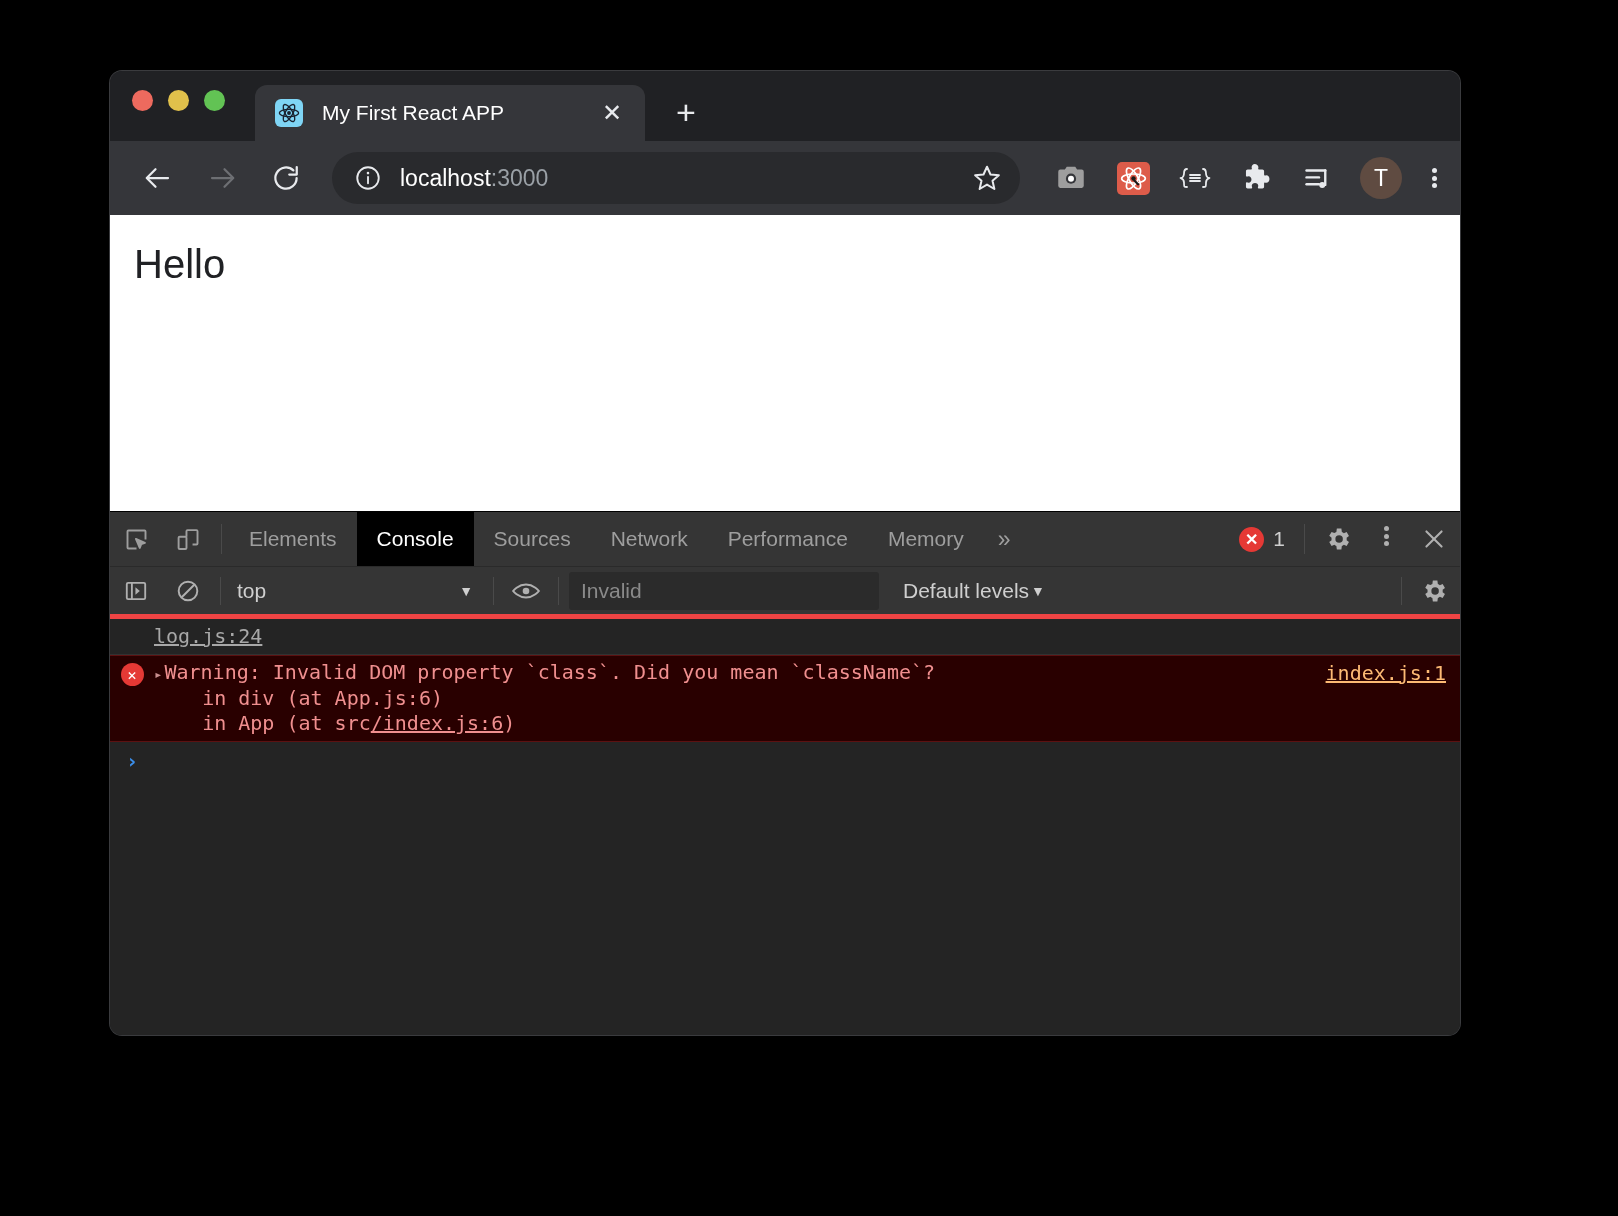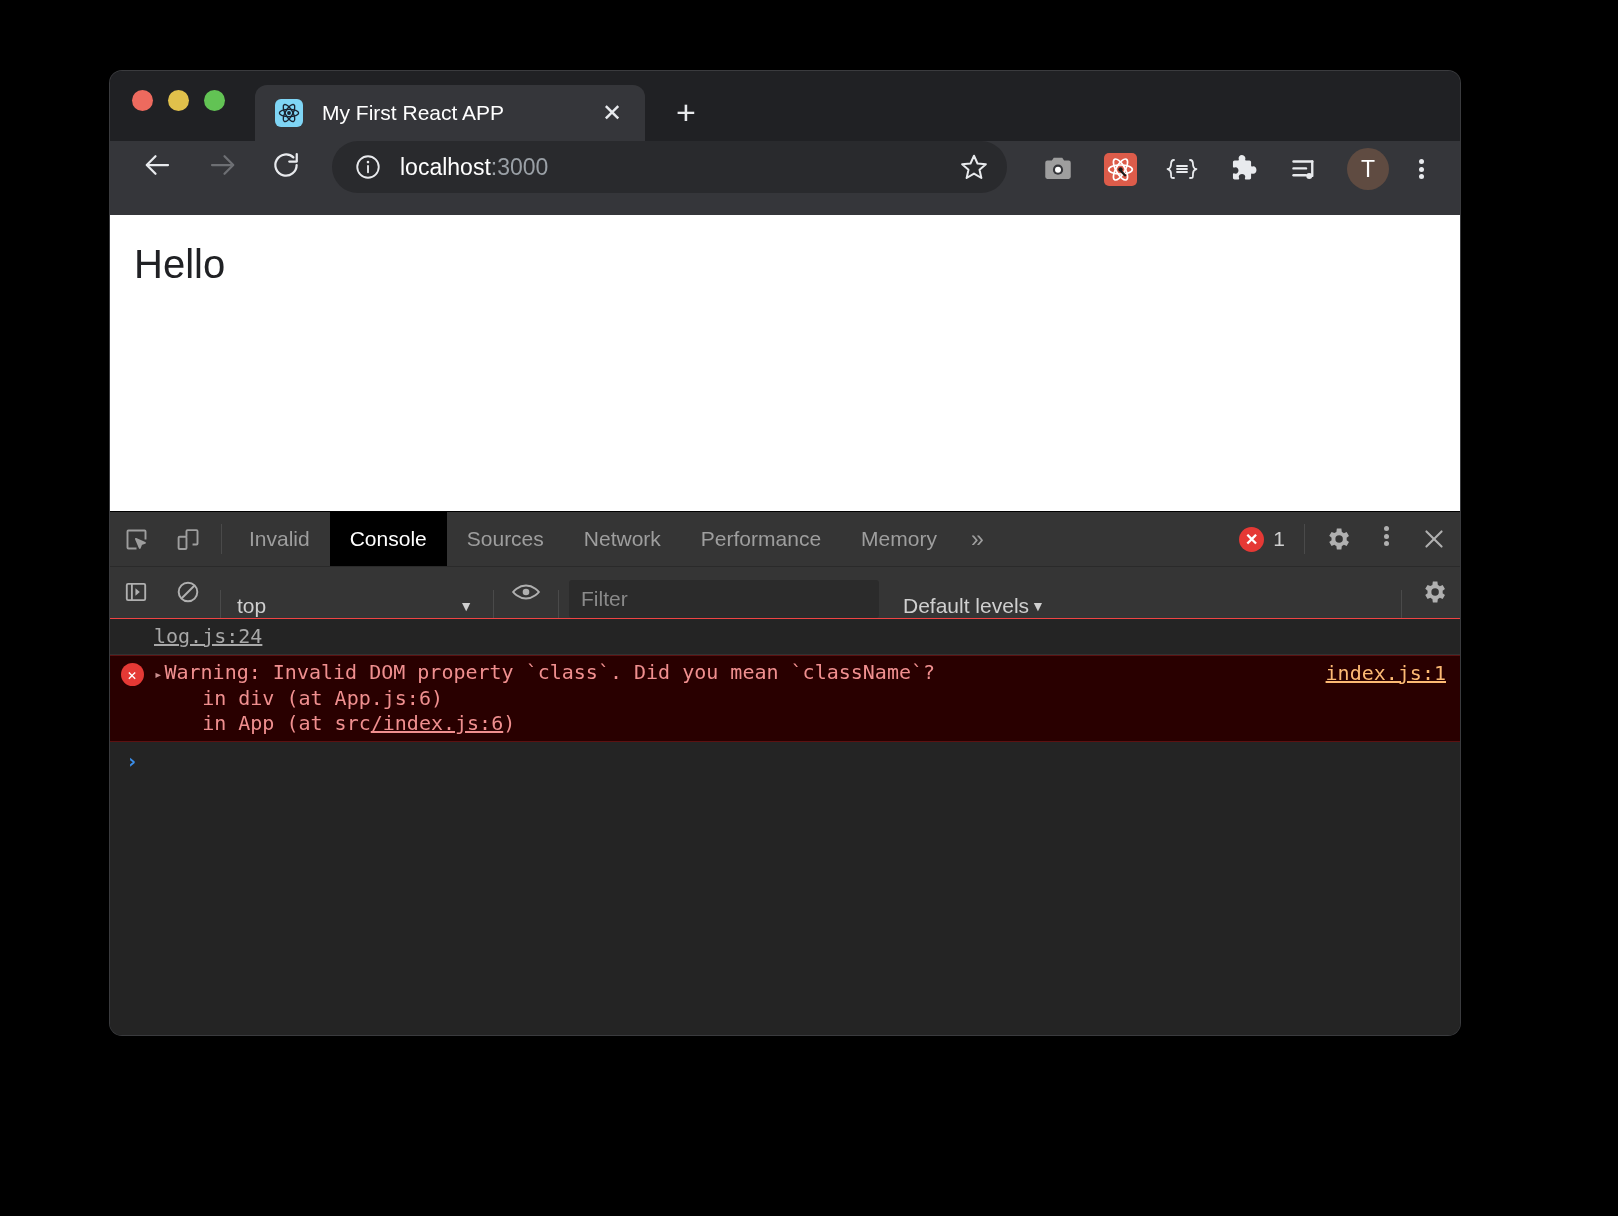--- a/index.html
+++ b/index.html
@@ -77,22 +77,22 @@
     margin-left: 18px; margin-bottom: 6px;
     display: flex; align-items: center; justify-content: center;
     color: #e8eaed; font-size: 34px; font-weight: 300; line-height: 1;
   }
 
   
   .nav-toolbar {
     height: 74px;
     background: #35363a;
     display: flex;
-    align-items: flex-start;
-    padding: 0 17px 0 24px;
+    align-items: center;
+    padding: 0 4px 0 24px;
     gap: 0px;
   }
   .nav-btn {
     width: 48px; height: 48px;
     display: flex; align-items: center; justify-content: center;
     flex: 0 0 auto;
   }
   .nav-btn.back { margin-right: 16px; }
   .nav-btn.forward { margin-right: 16px; }
   .nav-btn.reload { margin-right: 22px; }
@@ -201,22 +201,22 @@
     width: 25px; height: 25px; border-radius: 50%;
     background: #e53935; color: #fff;
     display: flex; align-items: center; justify-content: center;
     font-size: 16px; font-weight: bold;
   }
   .err-count { color: #cfcfcf; font-size: 21px; }
 
   .dt-filterbar {
     height: 52px;
     background: #353535;
-    display: flex; align-items: flex-end;
-    border-bottom: 1px solid #ef4444;
+    display: flex; align-items: center;
+    border-bottom: 5px solid #ef4444;
     padding: 0;
   }
   .fb-icon {
     width: 52px; height: 52px;
     display: flex; align-items: center; justify-content: center;
     flex: 0 0 auto;
   }
   .fb-sep { width: 1px; background: #4a4a4a; height: 28px; margin: 0 6px; flex: 0 0 auto; }
   .ctx-select {
     display: flex; align-items: center; justify-content: space-between;
@@ -434,21 +434,21 @@
         </svg>
       </div>
       <div class="dt-icon-btn">
         <svg width="27" height="27" viewBox="0 0 24 24" fill="none" stroke="#9e9e9e" stroke-width="1.7" stroke-linejoin="round">
           <rect x="3.2" y="9.5" width="7" height="11" rx="1"></rect>
           <path d="M10.2 9.5V4.6c0-.5.4-.9.9-.9h8c.5 0 .9.4.9.9v11c0 .5-.4.9-.9.9h-3.5"></path>
         </svg>
       </div>
       <div class="dt-sep"></div>
 
-      <div class="dt-tab">Invalid</div>
+      <div class="dt-tab">Elements</div>
       <div class="dt-tab active">Console</div>
       <div class="dt-tab">Sources</div>
       <div class="dt-tab">Network</div>
       <div class="dt-tab">Performance</div>
       <div class="dt-tab">Memory</div>
       <div class="dt-more">»</div>
 
       <div class="dt-spacer"></div>
 
       <div class="err-badge">
@@ -496,21 +496,21 @@
         <span class="ctx-caret">▼</span>
       </div>
       <div class="fb-sep"></div>
       <div class="fb-icon">
         <svg width="30" height="26" viewBox="0 0 28 20" fill="none" stroke="#b0b0b0" stroke-width="1.9">
           <path d="M2 10s4.6-6 12-6 12 6 12 6-4.6 6-12 6S2 10 2 10z"></path>
           <circle cx="14" cy="10" r="3.1" fill="#b0b0b0" stroke="none"></circle>
         </svg>
       </div>
       <div class="fb-sep"></div>
-      <div class="filter-input">Filter</div>
+      <div class="filter-input">Invalid</div>
       <div class="levels">
         <span>Default levels</span>
         <span class="ctx-caret">▼</span>
       </div>
       <div class="dt-spacer"></div>
       <div class="fb-sep"></div>
       <div class="fb-icon">
         <svg width="28" height="28" viewBox="0 0 24 24" fill="#b0b0b0">
           <path d="M19.4 13a7.9 7.9 0 0 0 0-2l2-1.6-2-3.4-2.4 1a7.8 7.8 0 0 0-1.7-1L14.9 3h-3.9l-.4 2.9c-.6.25-1.2.6-1.7 1l-2.4-1-2 3.4L6.5 11a7.9 7.9 0 0 0 0 2l-2 1.6 2 3.4 2.4-1c.5.4 1.1.75 1.7 1l.4 2.9h3.9l.4-2.9c.6-.25 1.2-.6 1.7-1l2.4 1 2-3.4zM12.95 15.2a3.2 3.2 0 1 1 0-6.4 3.2 3.2 0 0 1 0 6.4z"></path>
         </svg>

